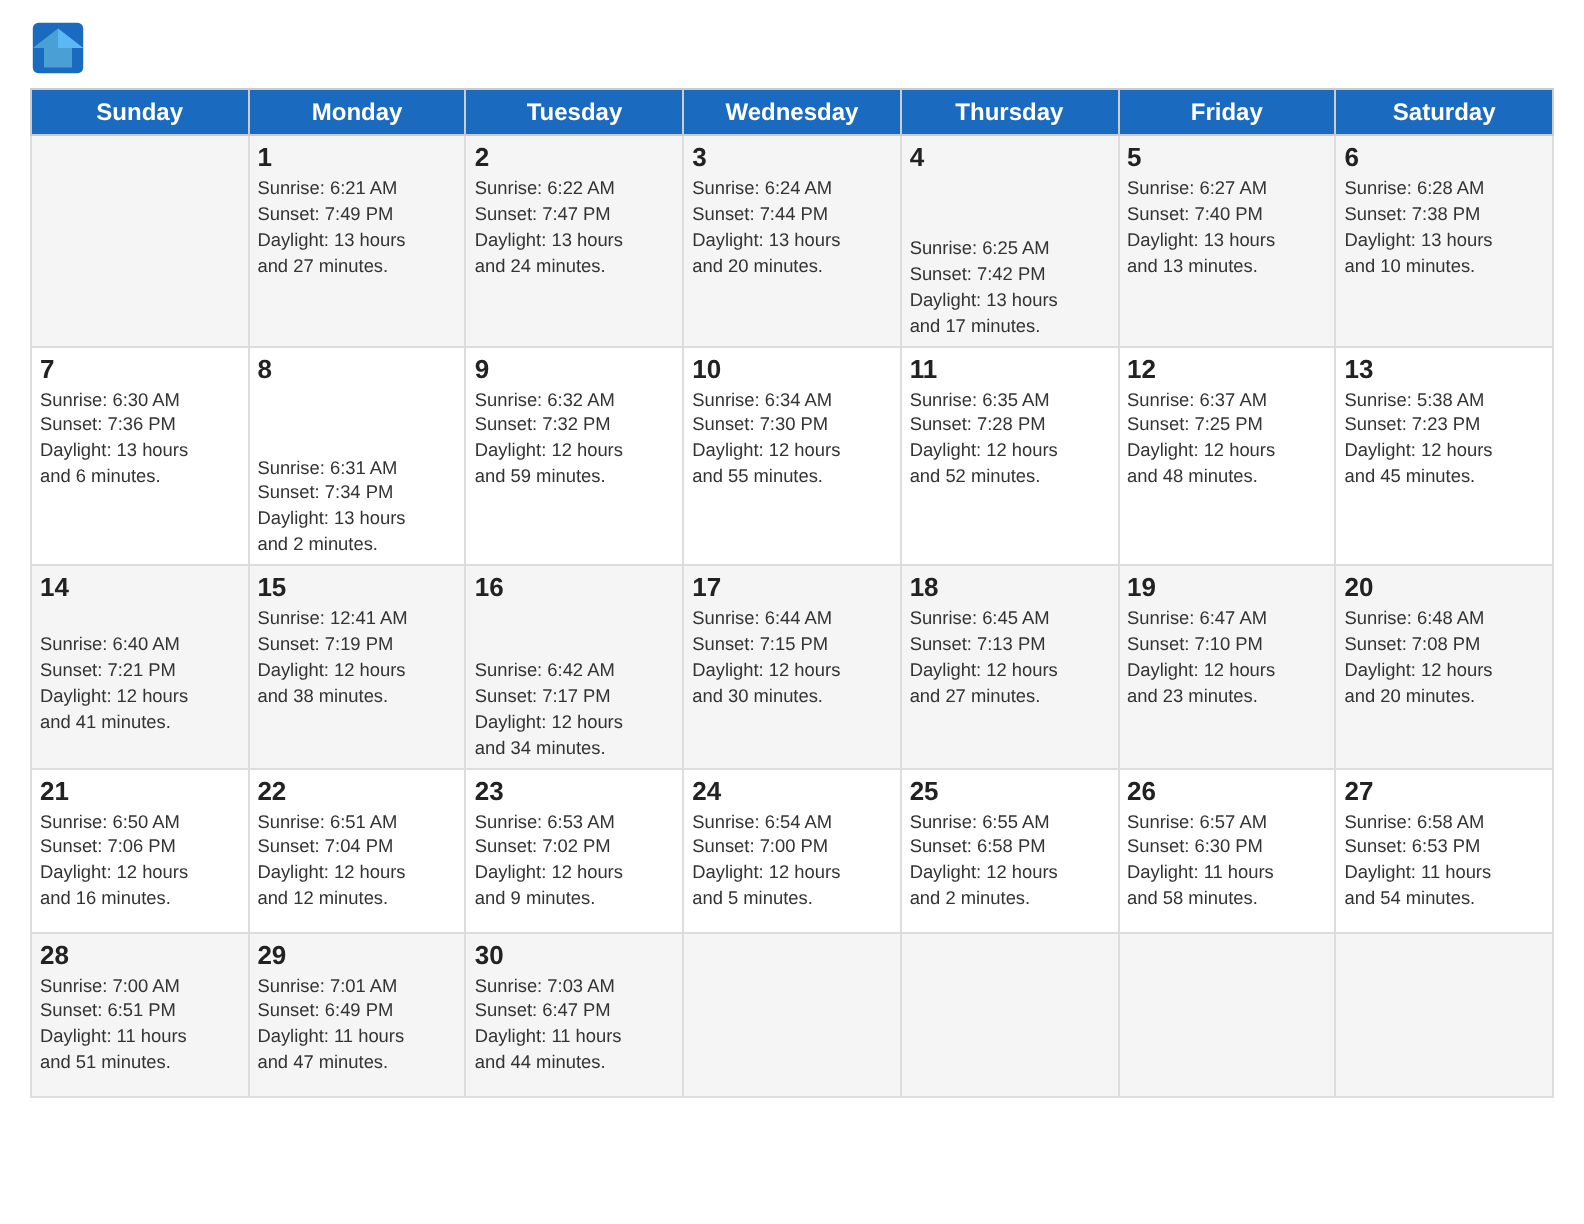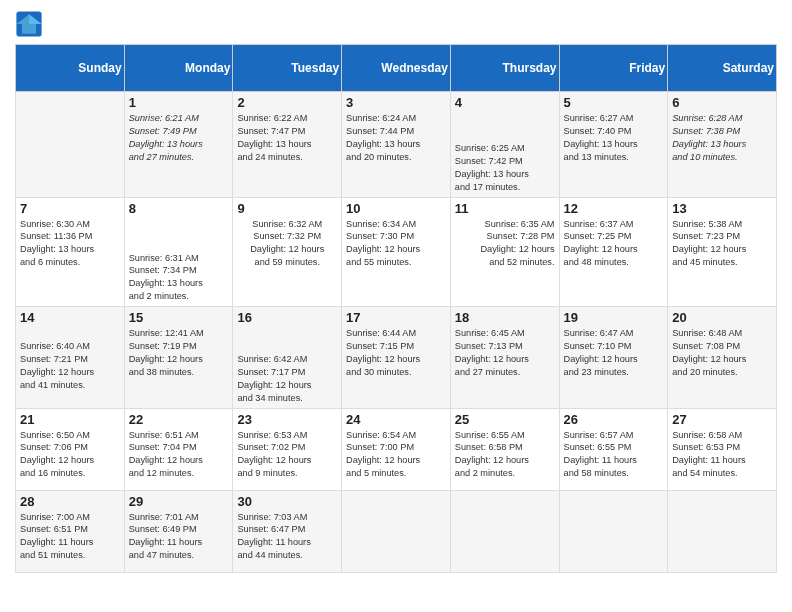--- a/index.html
+++ b/index.html
@@ -55,22 +55,22 @@
     .calendar {
       width: 100%;
       border-collapse: collapse;
       table-layout: fixed;
     }
     .calendar th {
       background: #1a6bbf;
       color: #fff;
       font-size: 12px;
       font-weight: bold;
-      text-align: right;
-      padding: 16px 2px;
+      text-align: center;
+      padding: 4px 2px;
       border: 1px solid #ccc;
     }
     .calendar td {
       border: 1px solid #ddd;
       vertical-align: top;
       padding: 3px 4px;
       height: 82px;
       width: 113px;
     }
     .day-number {
@@ -122,21 +122,21 @@
           <th>Thursday</th>
           <th>Friday</th>
           <th>Saturday</th>
         </tr>
     </thead>
     <tbody id="calendar-body">
     <tr>
           <td class="empty"></td>
           <td>
             <div class="day-number">1</div>
-            <div class="day-info" style="white-space: pre-line; font-style: italic;">Sunrise: 6:21 AM
+            <div class="day-info" style="white-space: pre-line;">Sunrise: 6:21 AM
 Sunset: 7:49 PM
 Daylight: 13 hours
 and 27 minutes.</div>
           </td>
           <td>
             <div class="day-number">2</div>
             <div class="day-info" style="white-space: pre-line;">Sunrise: 6:22 AM
 Sunset: 7:47 PM
 Daylight: 13 hours
 and 24 minutes.</div>
@@ -157,58 +157,58 @@
           </td>
           <td>
             <div class="day-number">5</div>
             <div class="day-info" style="white-space: pre-line;">Sunrise: 6:27 AM
 Sunset: 7:40 PM
 Daylight: 13 hours
 and 13 minutes.</div>
           </td>
           <td>
             <div class="day-number">6</div>
-            <div class="day-info" style="white-space: pre-line; font-style: italic;">Sunrise: 6:28 AM
+            <div class="day-info" style="white-space: pre-line;">Sunrise: 6:28 AM
 Sunset: 7:38 PM
 Daylight: 13 hours
 and 10 minutes.</div>
           </td>
         </tr>
         <tr>
           <td>
             <div class="day-number">7</div>
             <div class="day-info" style="white-space: pre-line;">Sunrise: 6:30 AM
-Sunset: 11:36 PM
+Sunset: 7:36 PM
 Daylight: 13 hours
 and 6 minutes.</div>
           </td>
           <td>
             <div class="day-number">8</div>
             <div class="day-info" style="white-space: pre-line; margin-top: 36px;">Sunrise: 6:31 AM
 Sunset: 7:34 PM
 Daylight: 13 hours
 and 2 minutes.</div>
           </td>
           <td>
             <div class="day-number">9</div>
-            <div class="day-info" style="white-space: pre-line; text-align: center;">Sunrise: 6:32 AM
+            <div class="day-info" style="white-space: pre-line;">Sunrise: 6:32 AM
 Sunset: 7:32 PM
 Daylight: 12 hours
 and 59 minutes.</div>
           </td>
           <td>
             <div class="day-number">10</div>
             <div class="day-info" style="white-space: pre-line;">Sunrise: 6:34 AM
 Sunset: 7:30 PM
 Daylight: 12 hours
 and 55 minutes.</div>
           </td>
           <td>
             <div class="day-number">11</div>
-            <div class="day-info" style="white-space: pre-line; text-align: right;">Sunrise: 6:35 AM
+            <div class="day-info" style="white-space: pre-line;">Sunrise: 6:35 AM
 Sunset: 7:28 PM
 Daylight: 12 hours
 and 52 minutes.</div>
           </td>
           <td>
             <div class="day-number">12</div>
             <div class="day-info" style="white-space: pre-line;">Sunrise: 6:37 AM
 Sunset: 7:25 PM
 Daylight: 12 hours
 and 48 minutes.</div>
@@ -304,21 +304,21 @@
           <td>
             <div class="day-number">25</div>
             <div class="day-info" style="white-space: pre-line;">Sunrise: 6:55 AM
 Sunset: 6:58 PM
 Daylight: 12 hours
 and 2 minutes.</div>
           </td>
           <td>
             <div class="day-number">26</div>
             <div class="day-info" style="white-space: pre-line;">Sunrise: 6:57 AM
-Sunset: 6:55 PM
+Sunset: 6:30 PM
 Daylight: 11 hours
 and 58 minutes.</div>
           </td>
           <td>
             <div class="day-number">27</div>
             <div class="day-info" style="white-space: pre-line;">Sunrise: 6:58 AM
 Sunset: 6:53 PM
 Daylight: 11 hours
 and 54 minutes.</div>
           </td>

